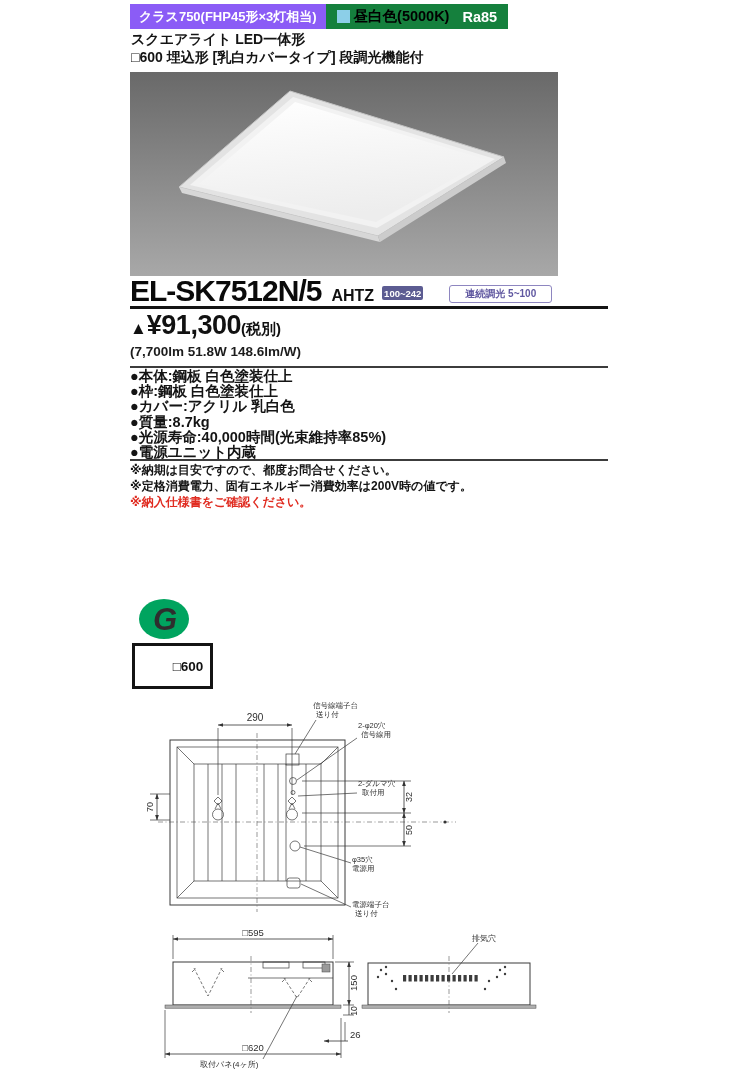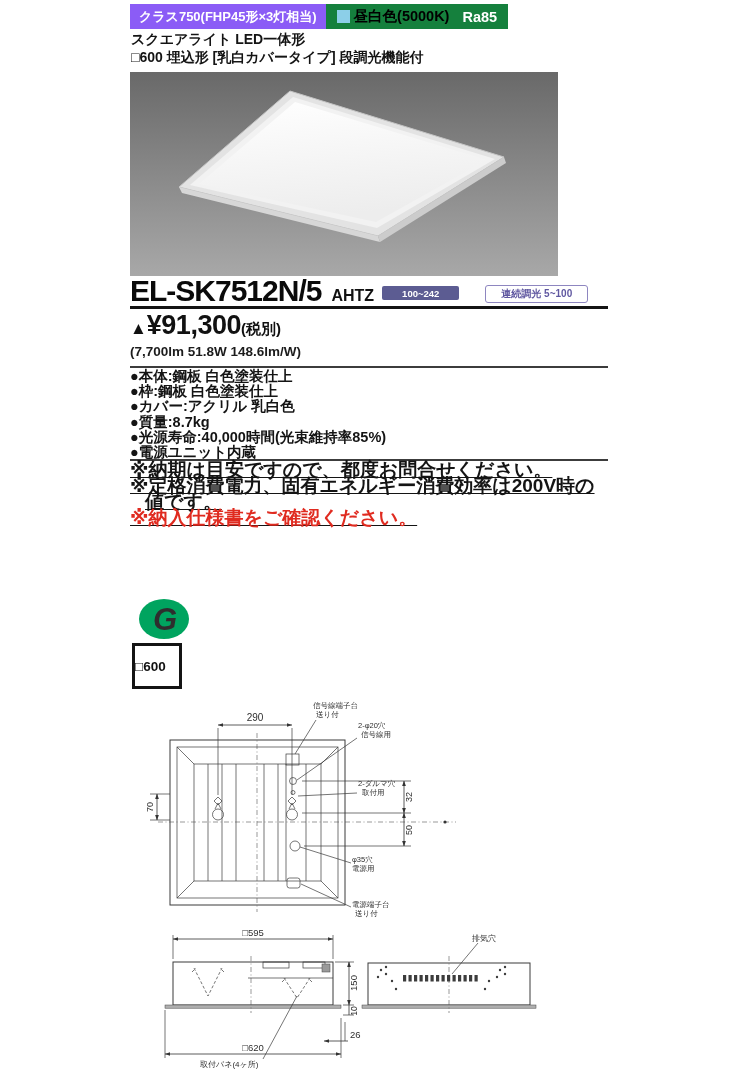--- a/index.html
+++ b/index.html
@@ -20,43 +20,43 @@
             line-height:17.5px;color:#141414;white-space:nowrap;}
 
   
   .photo{position:absolute;left:130px;top:72px;width:428px;height:204px;}
 
   
   .model-row{position:absolute;left:130px;top:274px;display:flex;align-items:baseline;white-space:nowrap;}
   .model{font-size:30px;font-weight:bold;letter-spacing:-1px;color:#0a0a0a;}
   .model-suffix{font-size:16px;font-weight:bold;margin-left:10px;}
   .badge-volt{margin-left:8px;background:#5c5c92;color:#fff;font-size:9.5px;font-weight:bold;
-              padding:2px 20px 1px;border-radius:2px;position:relative;top:-4px;}
+              padding:2px 2px 1px;border-radius:2px;position:relative;top:-4px;}
   .badge-dim{margin-left:26px;background:#fff;color:#5f57a0;border:1.5px solid #8e86c0;
              font-size:10px;font-weight:bold;padding:1px 15px;border-radius:3px;position:relative;top:-4px;}
   .rule-model{position:absolute;left:130px;top:306px;width:478px;height:3px;background:#141414;}
 
   
   .price-row{position:absolute;left:130px;top:310px;display:flex;align-items:baseline;white-space:nowrap;}
   .price-mark{font-size:17px;font-weight:bold;}
   .price-val{font-size:27px;font-weight:bold;letter-spacing:-0.5px;}
   .price-tax{font-size:15px;font-weight:bold;}
   .perf{position:absolute;left:130px;top:344px;font-size:13.5px;font-weight:bold;color:#1c1c1c;}
   .rule-thin{position:absolute;left:130px;width:478px;height:2px;background:#3c3c3c;}
 
   
   .specs{position:absolute;left:130px;top:369px;font-size:14.5px;font-weight:bold;line-height:15.2px;color:#141414;white-space:nowrap;}
-  .notes{position:absolute;left:130px;top:462px;width:480px;font-size:19px;font-weight:bold;line-height:16px;color:#141414;text-decoration:underline;}
+  .notes{position:absolute;left:130px;top:462px;width:480px;font-size:12px;font-weight:bold;line-height:16px;color:#141414;}
   .note{padding-left:15px;text-indent:-15px;}
   .warning{color:#e02b20;}
 
   
   .glogo{position:absolute;left:138px;top:598px;}
   .sizebox{position:absolute;left:132px;top:643px;width:44px;height:40px;border:3px solid #141414;
-           display:flex;align-items:center;justify-content:flex-start;font-size:13.5px;font-weight:bold;}
+           display:flex;align-items:center;justify-content:center;font-size:13.5px;font-weight:bold;padding-left:31px;}
 
   
   .draw-top{position:absolute;left:146px;top:696px;}
   .draw-bottom{position:absolute;left:156px;top:926px;}
   svg text{font-family:"Liberation Sans","DejaVu Sans",sans-serif;fill:#2e2e2e;}
   .dline{stroke:#3a3a3a;stroke-width:1;fill:none;}
   .tline{stroke:#3a3a3a;stroke-width:0.7;fill:none;}
   .cline{stroke:#555;stroke-width:0.6;stroke-dasharray:5,2.5,1,2.5;fill:none;}
   .dim{stroke:#333;stroke-width:0.8;fill:none;}
 </style>

